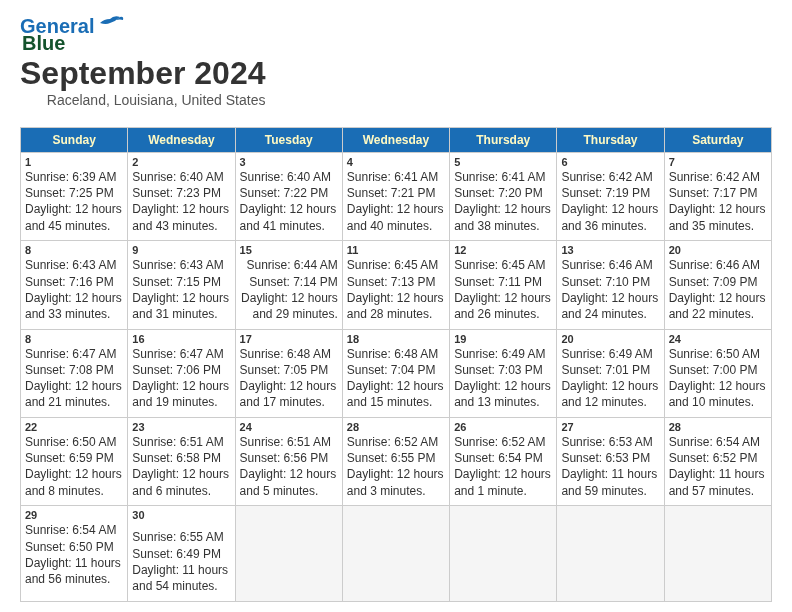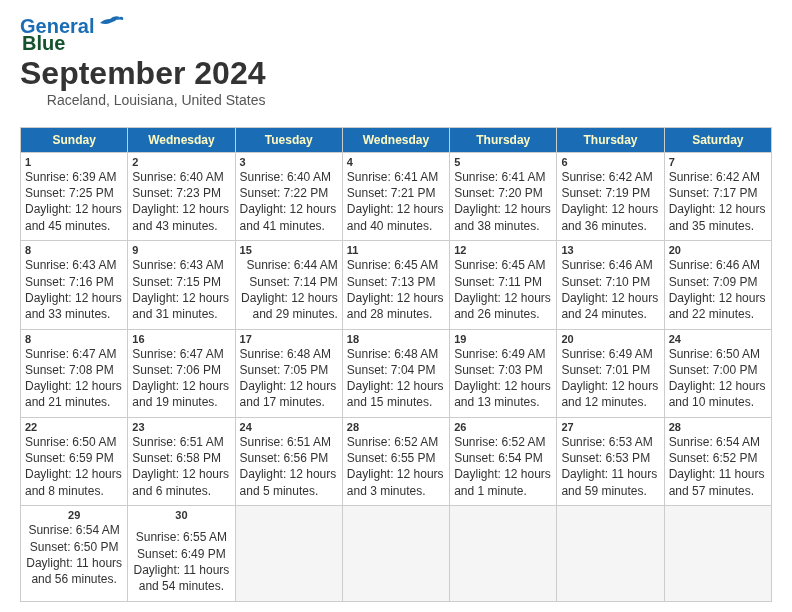--- a/index.html
+++ b/index.html
@@ -63,21 +63,20 @@
       color: #333;
       background: #fff;
       width: calc(100% / 7);
       height: 78px;
     }
     .calendar td.empty {
       background: #f5f5f5;
     }
     .calendar td.last-row {
       height: 68px;
-      text-align: center;
     }
     .day-num {
       font-size: 11px;
       font-weight: bold;
       display: block;
       margin-bottom: 1px;
     }
     .day-info {
       font-size: 12px;
       line-height: 1.35;

